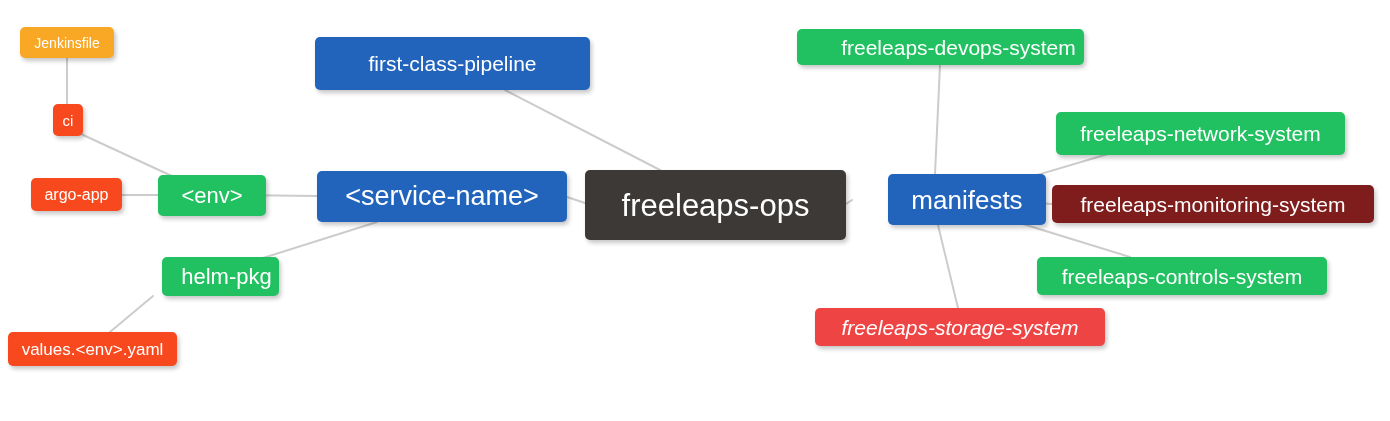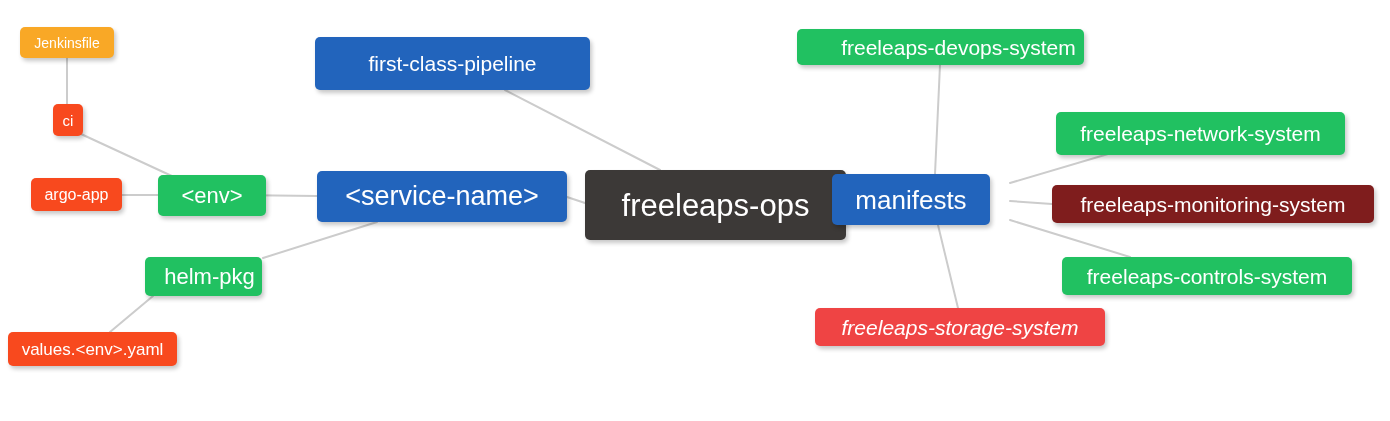--- a/index.html
+++ b/index.html
@@ -60,24 +60,24 @@
       <line x1="1010" y1="183" x2="1125" y2="149" stroke="#cccccc" stroke-width="2" stroke-linecap="round"></line>
       <line x1="1010" y1="201" x2="1052" y2="204" stroke="#cccccc" stroke-width="2" stroke-linecap="round"></line>
       <line x1="1010" y1="220" x2="1130" y2="257" stroke="#cccccc" stroke-width="2" stroke-linecap="round"></line>
       <line x1="938" y1="225" x2="958" y2="308" stroke="#cccccc" stroke-width="2" stroke-linecap="round"></line>
     </svg>
 
 <div class="node" style="left: 20px; top: 27px; width: 94px; height: 31px; font-size: 14px; background: rgb(249, 168, 38);">Jenkinsfile</div>
     <div class="node" style="left: 53px; top: 104px; width: 30px; height: 32px; font-size: 15px; background: rgb(248, 73, 30);">ci</div>
     <div class="node" style="left: 31px; top: 178px; width: 91px; height: 33px; font-size: 16px; background: rgb(248, 73, 30);">argo-app</div>
     <div class="node" style="left: 158px; top: 175px; width: 108px; height: 41px; font-size: 22px; background: rgb(33, 193, 97);">&lt;env&gt;</div>
-    <div class="node" style="left: 145px; top: 257px; width: 117px; height: 39px; font-size: 22px; background: rgb(33, 193, 97); padding-left: 12px;">helm-pkg</div>
+    <div class="node" style="left: 162px; top: 257px; width: 117px; height: 39px; font-size: 22px; background: rgb(33, 193, 97); padding-left: 12px;">helm-pkg</div>
     <div class="node" style="left: 8px; top: 332px; width: 169px; height: 34px; font-size: 17px; background: rgb(248, 73, 30); text-align: right;">values.&lt;env&gt;.yaml</div>
     <div class="node" style="left: 315px; top: 37px; width: 275px; height: 53px; font-size: 21px; background: rgb(34, 100, 188);">first-class-pipeline</div>
     <div class="node" style="left: 317px; top: 171px; width: 250px; height: 51px; font-size: 27px; background: rgb(34, 100, 188);">&lt;service-name&gt;</div>
     <div class="node" style="left: 585px; top: 170px; width: 261px; height: 70px; font-size: 31px; background: rgb(60, 57, 55);">freeleaps-ops</div>
-    <div class="node" style="left: 832px; top: 174px; width: 158px; height: 51px; font-size: 26px; background: rgb(34, 100, 188);">manifests</div>
+    <div class="node" style="left: 888px; top: 174px; width: 158px; height: 51px; font-size: 26px; background: rgb(34, 100, 188);">manifests</div>
     <div class="node" style="left: 797px; top: 29px; width: 287px; height: 36px; font-size: 21px; background: rgb(33, 193, 97); padding-left: 36px;">freeleaps-devops-system</div>
     <div class="node" style="left: 1056px; top: 112px; width: 289px; height: 43px; font-size: 21px; background: rgb(33, 193, 97);">freeleaps-network-system</div>
     <div class="node" style="left: 1052px; top: 185px; width: 322px; height: 38px; font-size: 21px; background: #7f1d1d;">freeleaps-monitoring-system</div>
-    <div class="node" style="left: 1062px; top: 257px; width: 290px; height: 38px; font-size: 21px; background: rgb(33, 193, 97);">freeleaps-controls-system</div>
+    <div class="node" style="left: 1037px; top: 257px; width: 290px; height: 38px; font-size: 21px; background: rgb(33, 193, 97);">freeleaps-controls-system</div>
     <div class="node" style="left: 815px; top: 308px; width: 290px; height: 38px; font-size: 21px; background: #ef4444; font-style: italic;">freeleaps-storage-system</div>
   </div>
 
 </body></html>

